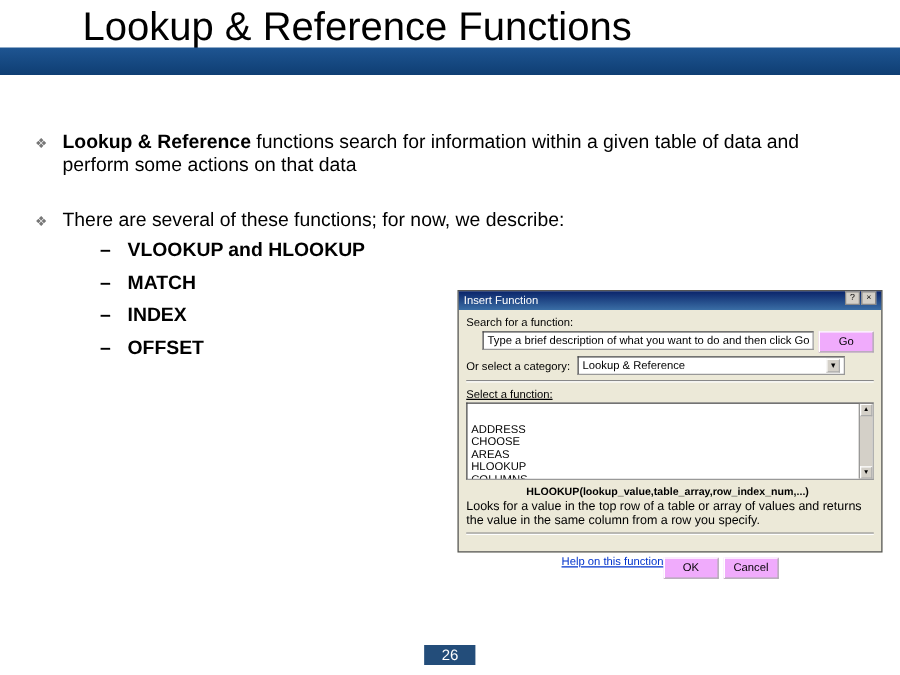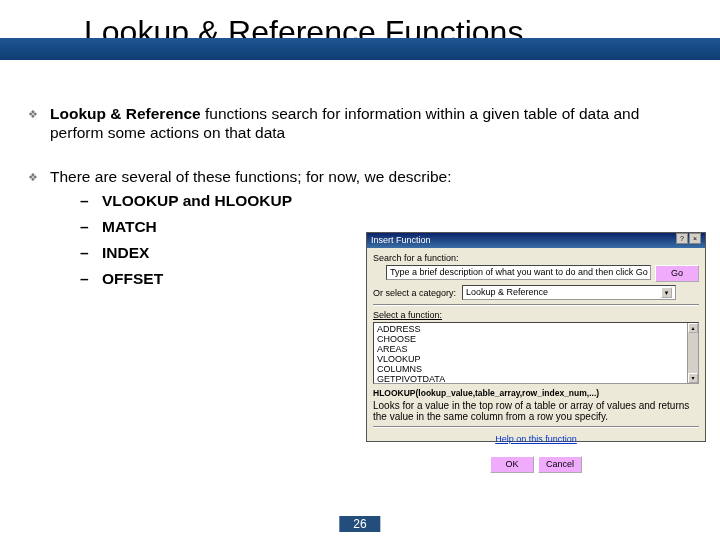--- a/index.html
+++ b/index.html
@@ -11,24 +11,24 @@
     position: relative;
     overflow: hidden;
   }
   .title-wrap {
     position: relative;
     width: 100%;
     height: 72px;
   }
   .title-inner {
     position: absolute;
-    top: 12px; left: 0;
+    top: 1px; left: 0;
     width: 100%;
     text-align: left;
-    padding-left: 84px;
+    padding-left: 66px;
     font-size: 32px;
     color: #000;
     background: #fff;
     height: 40px;
     line-height: 40px;
   }
   .blue-band {
     position: absolute;
     top: 38px;
     left: 0;
@@ -150,44 +150,43 @@
   }
   .listbox {
     background: #fff;
     border: 1px inset #999;
     height: 62px;
     overflow: hidden;
     position: relative;
     font-size: 9px;
     margin-bottom: 4px;
   }
-  .list-inner { padding: 1px 3px; line-height: 10px; }
+  .list-inner { padding: 15px 3px; line-height: 10px; }
   .scrollbar {
     position: absolute;
     right: 0; top: 0;
     width: 11px; height: 100%;
     background: #d4d0c8;
     border-left: 1px solid #999;
   }
   .sb-btn {
     height: 10px;
     background: #d4d0c8;
     border: 1px outset #fff;
     font-size: 6px;
     text-align: center;
     line-height: 8px;
   }
-  .syntax { font-weight: bold; font-size: 8.5px; margin-bottom: 2px; }
+  .syntax { font-weight: bold; font-size: 8.5px; margin-bottom: 2px; margin-left: 48px; }
   .desc { font-size: 10px; line-height: 1.1; margin-bottom: 4px; }
   .dlg-footer {
     display: flex;
-    justify-content: space-between;
+    justify-content: center;
     align-items: center;
     padding-top: 2px;
-    flex-direction: column;
   }
   .link {
     color: #0033cc;
     text-decoration: underline;
     font-size: 9px;
   }
   .footer-btns { display: flex; gap: 4px; margin-top: 12px; }
   .page-num {
     position: absolute;
     bottom: 8px;
@@ -263,21 +262,21 @@
         <div class="drop-arrow">▾</div>
       </div>
     </div>
     <div class="dlg-sep"></div>
     <div class="dlg-label" style="text-decoration:underline;">Select a function:</div>
     <div class="listbox">
       <div class="list-inner">
         <div>ADDRESS</div>
         <div>CHOOSE</div>
         <div>AREAS</div>
-        <div>VLOOKUP</div>
+        <div>HLOOKUP</div>
         <div>COLUMNS</div>
         <div>GETPIVOTDATA</div>
 
       </div>
       <div class="scrollbar">
         <div class="sb-btn">▴</div>
         <div style="height:calc(100% - 20px);"></div>
         <div class="sb-btn">▾</div>
       </div>
     </div>

